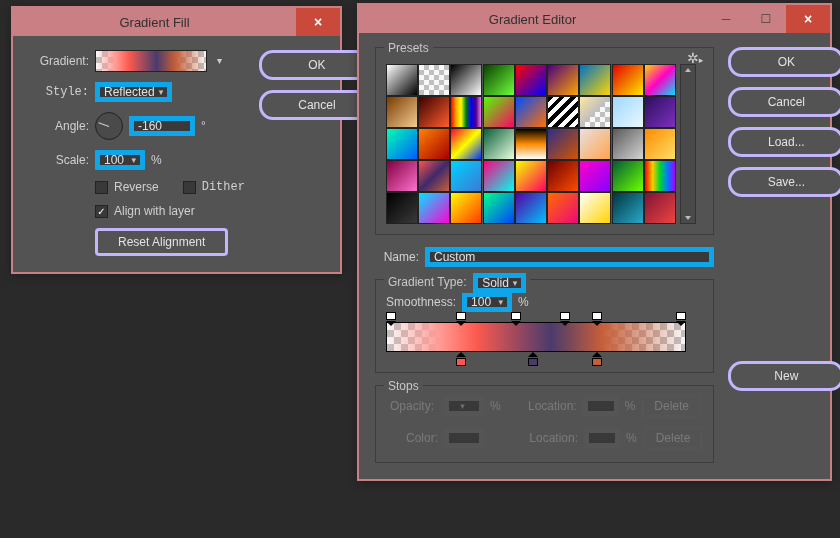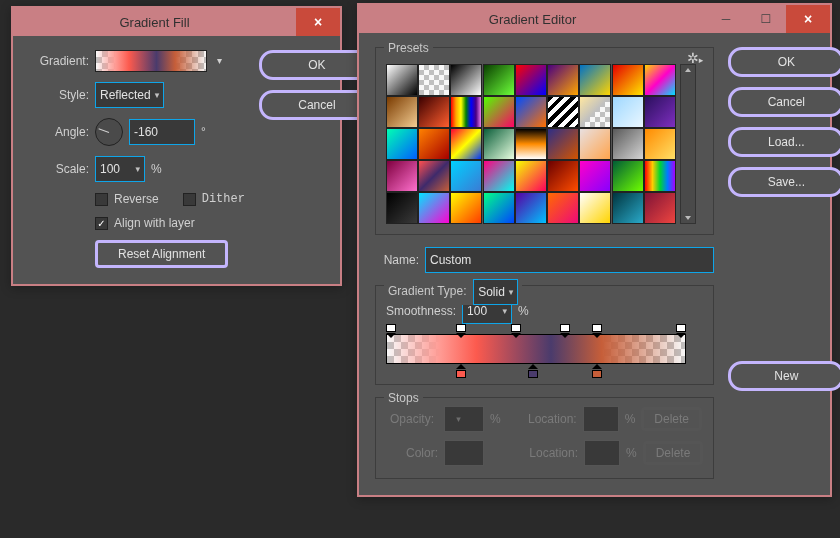--- a/index.html
+++ b/index.html
@@ -67,24 +67,24 @@
     border-radius: 14px;
     padding: 5px 20px;
     font-size: 12px;
     cursor: pointer;
     min-width: 70px;
     text-align: center;
   }
   .btn.small { border-radius: 4px; padding: 2px 10px; min-width: unset; }
   .input, .select {
     background: #393939;
-    border: 1px solid #0ea5e9;
+    border: 5px solid #0ea5e9;
     color: #e2e2e2;
     height: 20px;
-    padding: 12px 4px;
+    padding: 0 4px;
     font-size: 12px;
     box-sizing: border-box;
   }
   .select { display: inline-flex; align-items: center; gap: 4px; cursor: pointer; }
   .select .caret { font-size: 9px; opacity: 0.8; }
   .checkbox {
     width: 13px; height: 13px;
     border: 1px solid #222;
     background: #393939;
     display: inline-flex;
@@ -233,21 +233,21 @@
   </div>
   <div class="body">
     <div class="col" style="gap:10px; flex:1;">
       <div class="row">
         <span class="label" style="width:60px;">Gradient:</span>
         <div class="gradient-swatch">
           <span class="caret-btn">▾</span>
         </div>
       </div>
       <div class="row">
-        <span class="label" style="width:60px;">Style:</span>
+        <span class="label" style="width:60px;font-family:Liberation Mono, monospace;">Style:</span>
         <span class="select">
           <span>Reflected</span>
           <span class="caret">▾</span>
         </span>
       </div>
       <div class="row">
         <span class="label" style="width:60px;">Angle:</span>
         <span class="angle-dial"></span>
         <input class="input" style="width: 66px;" value="-160">
         <span>°</span>

